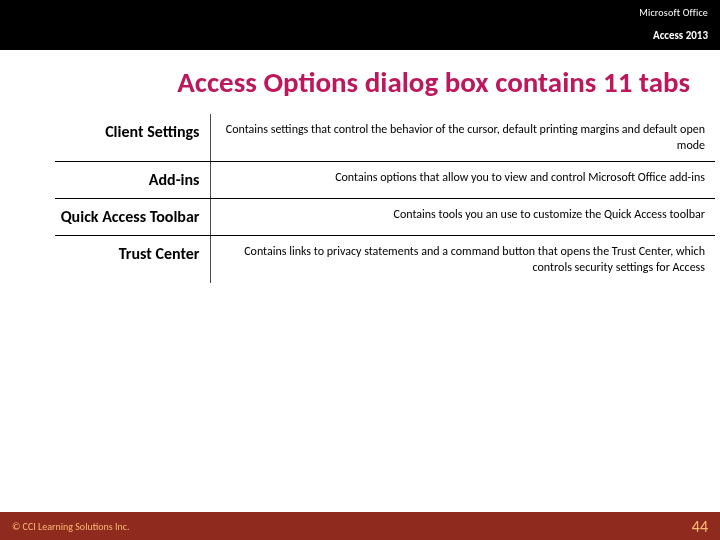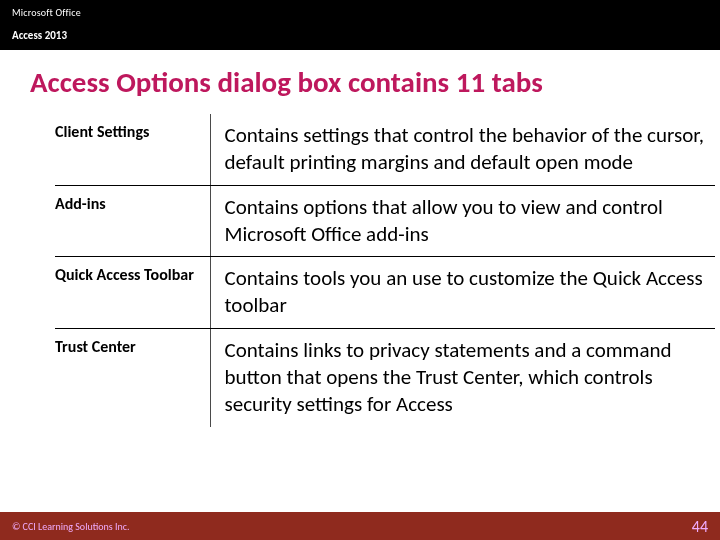--- a/index.html
+++ b/index.html
@@ -1,29 +1,29 @@
 <!DOCTYPE html>
 <html><head>
 <meta charset="utf-8">
 <style>
-  * { margin: 0; padding: 0; box-sizing: border-box; }
+  * { margin: 0; padding: 0; box-sizing: border-box; text-align: right; }
   html, body { width: 720px; height: 540px; font-family: "Segoe UI", Calibri, Arial, sans-serif; background: #fff; color: #000; }
   .slide { width: 720px; height: 540px; display: flex; flex-direction: column; position: relative; }
   .top-band { background: #000; color: #fff; padding: 6px 12px 8px 12px; }
   .brand { font-size: 10px; font-weight: 400; letter-spacing: 0.2px; }
   .product { font-size: 11px; font-weight: 700; margin-top: 10px; }
   .title-area { padding: 14px 30px 6px 30px; }
   .title { color: #be185d; font-size: 29px; font-weight: 700; }
   .body { padding: 8px 30px 0 30px; flex: 1; }
   table { width: 100%; border-collapse: collapse; margin-left: 25px; }
   td { vertical-align: top; padding: 8px 10px 8px 0; border-bottom: 1px solid #000; position: relative; }
   td.left { width: 155px; font-weight: 700; font-size: 16px; line-height: 1.25; }
-  td.right { font-size: 21px; line-height: 1.3; font-weight: 400; padding-left: 14px; border-left: 1px solid #4a4a4a; }
+  td.right { font-size: 12px; line-height: 1.3; font-weight: 400; padding-left: 14px; border-left: 1px solid #4a4a4a; }
   tr.last td { border-bottom: none; }
-  .footer { position: absolute; bottom: 0; left: 0; right: 0; height: 28px; background: #8f2a1e; color: #f0abfc; display: flex; align-items: center; justify-content: space-between; padding: 0 12px; }
+  .footer { position: absolute; bottom: 0; left: 0; right: 0; height: 28px; background: #8f2a1e; color: #fdba74; display: flex; align-items: center; justify-content: space-between; padding: 0 12px; }
   .copyright { font-size: 10px; }
   .page-num { font-size: 16px; }
 </style>
 </head>
 <body>
 <div class="slide">
   <div class="top-band">
     <div class="brand">Microsoft Office</div>
     <div class="product">Access 2013</div>
   </div>

